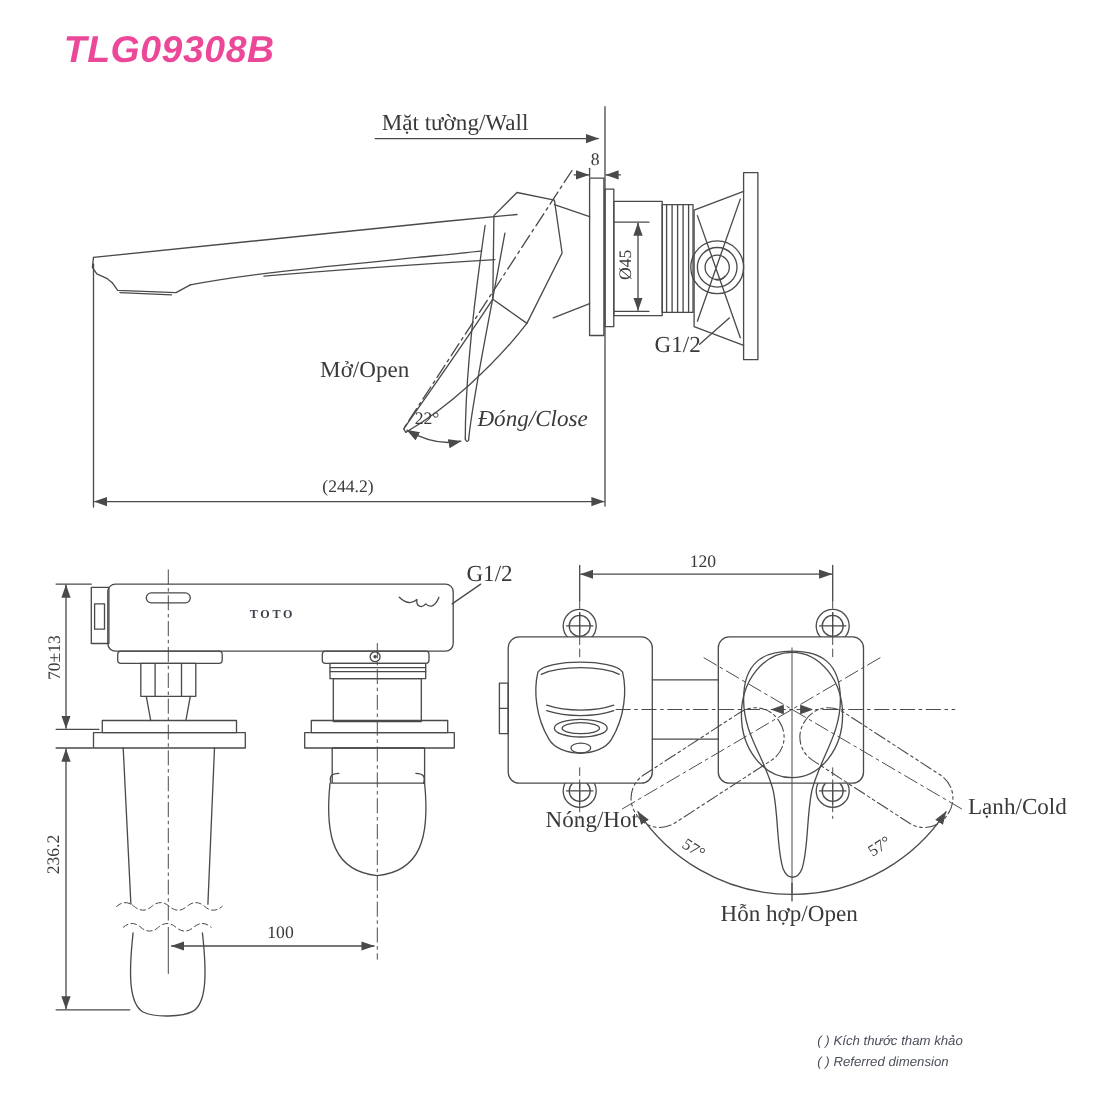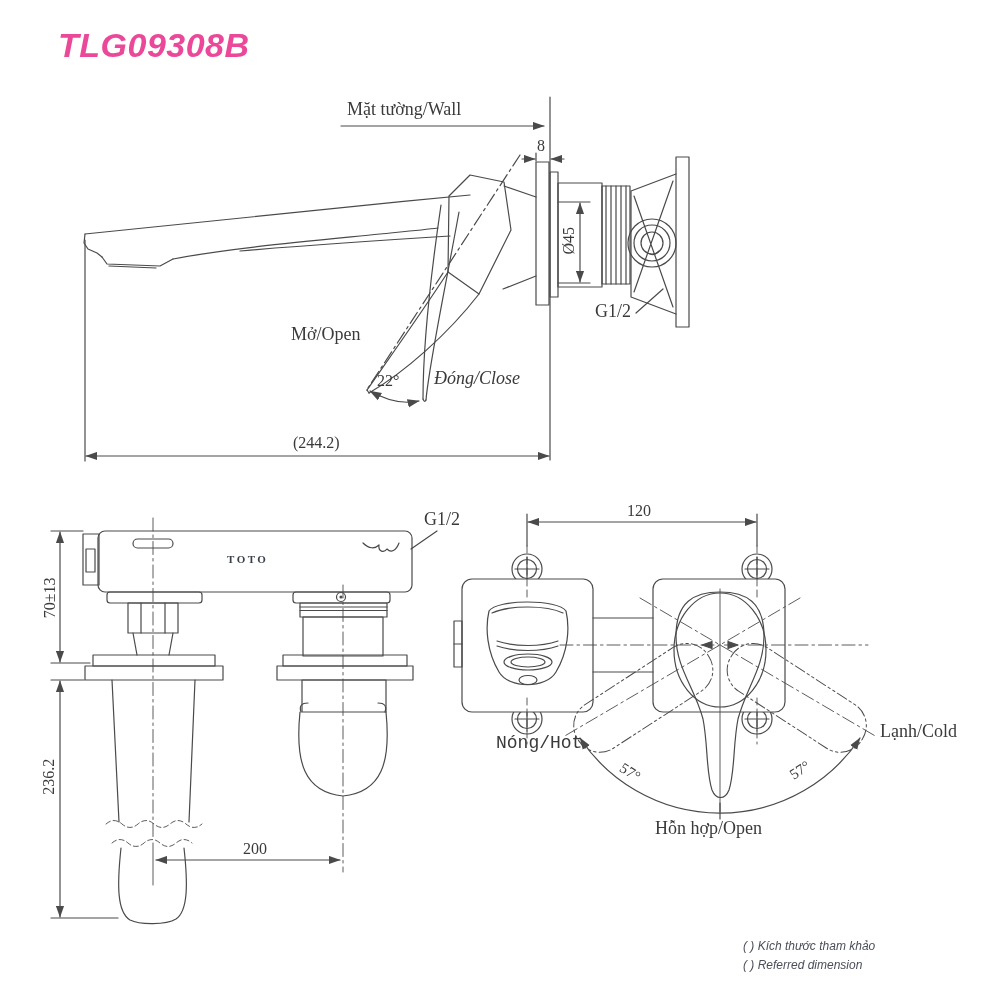--- a/index.html
+++ b/index.html
@@ -2,21 +2,21 @@
 <html><head>
 <meta charset="utf-8">
 <style>
   html,body{margin:0;padding:0;}
   body{
     width:1000px;height:1000px;position:relative;background:#ffffff;
     font-family:"Liberation Serif", serif;overflow:hidden;
   }
   #drawing{position:absolute;left:0;top:0;}
   .lbl{
-    position:absolute;color:#3a3a3a;font-size:18px;line-height:1.1;
+    position:absolute;color:#3a3a3a;font-size:21px;line-height:1.1;
     white-space:nowrap;font-family:"Liberation Serif", serif;
   }
   .dim{font-size:16px;}
   .small{font-size:15px;}
   .rot{transform:rotate(-90deg);transform-origin:center center;text-align:center;}
   .title{
     font-family:"Liberation Sans", sans-serif;font-weight:700;font-style:italic;
     font-size:34px;color:#ec4899;letter-spacing:.5px;
   }
   .brand{
@@ -209,23 +209,23 @@
 <div class="lbl" style="left:595px;top:302px;">G1/2</div>
 <div class="lbl" style="left:291px;top:325px;">Mở/Open</div>
 <div class="lbl dim" style="left:377px;top:372px;text-align:center;">22°</div>
 <div class="lbl" style="left:434px;top:369px;font-style:italic;">Đóng/Close</div>
 <div class="lbl dim" style="left:293px;top:434px;">(244.2)</div>
 
 <div class="lbl" style="left:424px;top:510px;">G1/2</div>
 <div class="lbl brand" style="left:227px;top:553px;">TOTO</div>
 <div class="lbl dim rot" style="left:15px;top:589px;width:70px;">70±13</div>
 <div class="lbl dim rot" style="left:14px;top:768px;width:70px;">236.2</div>
-<div class="lbl dim" style="left:243px;top:840px;">200</div>
+<div class="lbl dim" style="left:243px;top:840px;">100</div>
 
 <div class="lbl dim" style="left:627px;top:502px;">120</div>
-<div class="lbl" style="left:496px;top:734px;font-family:Liberation Mono, monospace;">Nóng/Hot</div>
+<div class="lbl" style="left:496px;top:734px;">Nóng/Hot</div>
 <div class="lbl" style="left:861px;top:722px;margin-left:19px;">Lạnh/Cold</div>
 <div class="lbl" style="left:655px;top:819px;">Hỗn hợp/Open</div>
 <div class="lbl small deg-l" style="left:608px;top:764px;">57°</div>
 <div class="lbl small deg-r" style="left:778px;top:762px;">57°</div>
 
 <div class="lbl footer" style="left:743px;top:937px;">( ) Kích thước tham khảo</div>
 <div class="lbl footer" style="left:743px;top:956px;">( ) Referred dimension</div>
 
 </body></html>

